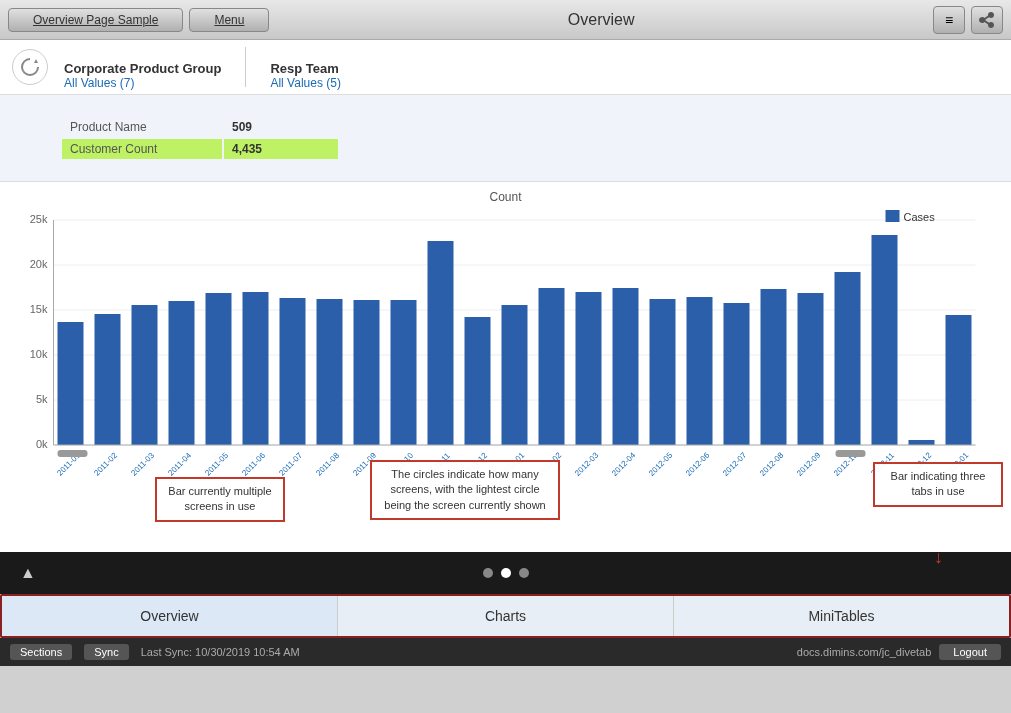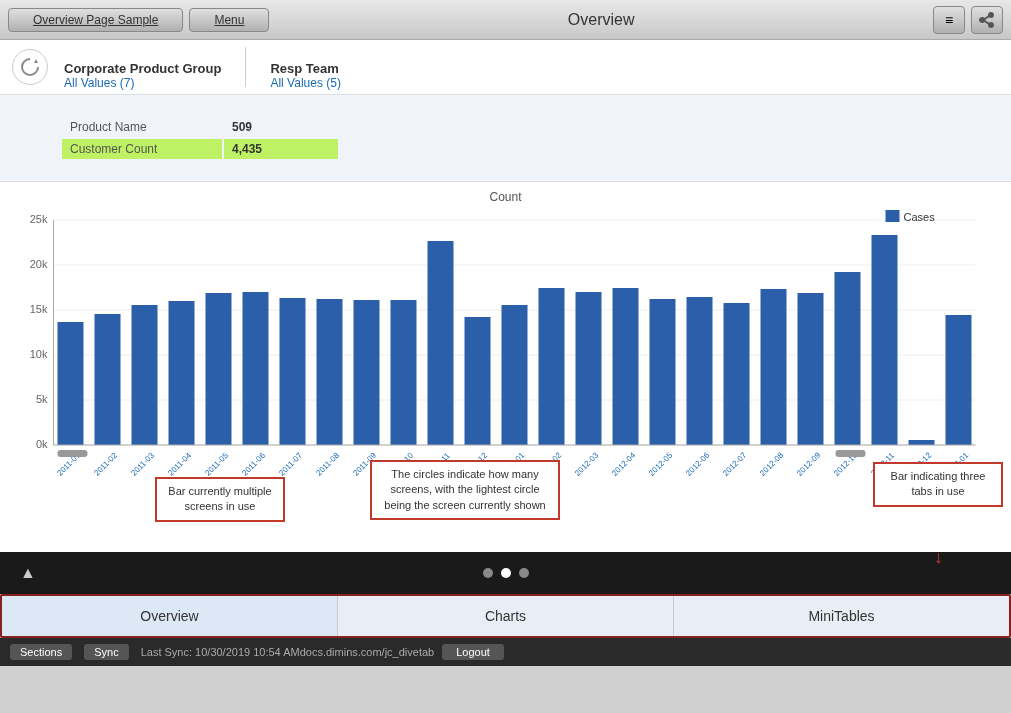--- a/index.html
+++ b/index.html
@@ -156,20 +156,21 @@
     .tab-item:last-child { border-right: none; }
     .tab-item.active { background: #dce8f5; }
 
     
     .status-bar {
       background: #2a2a2a;
       height: 28px;
       display: flex;
       align-items: center;
       padding: 0 10px;
+      justify-content: space-between;
     }
     .status-left { display: flex; gap: 12px; align-items: center; }
     .status-btn {
       background: #555;
       color: white;
       border: none;
       border-radius: 3px;
       padding: 2px 10px;
       font-size: 11px;
       cursor: pointer;

